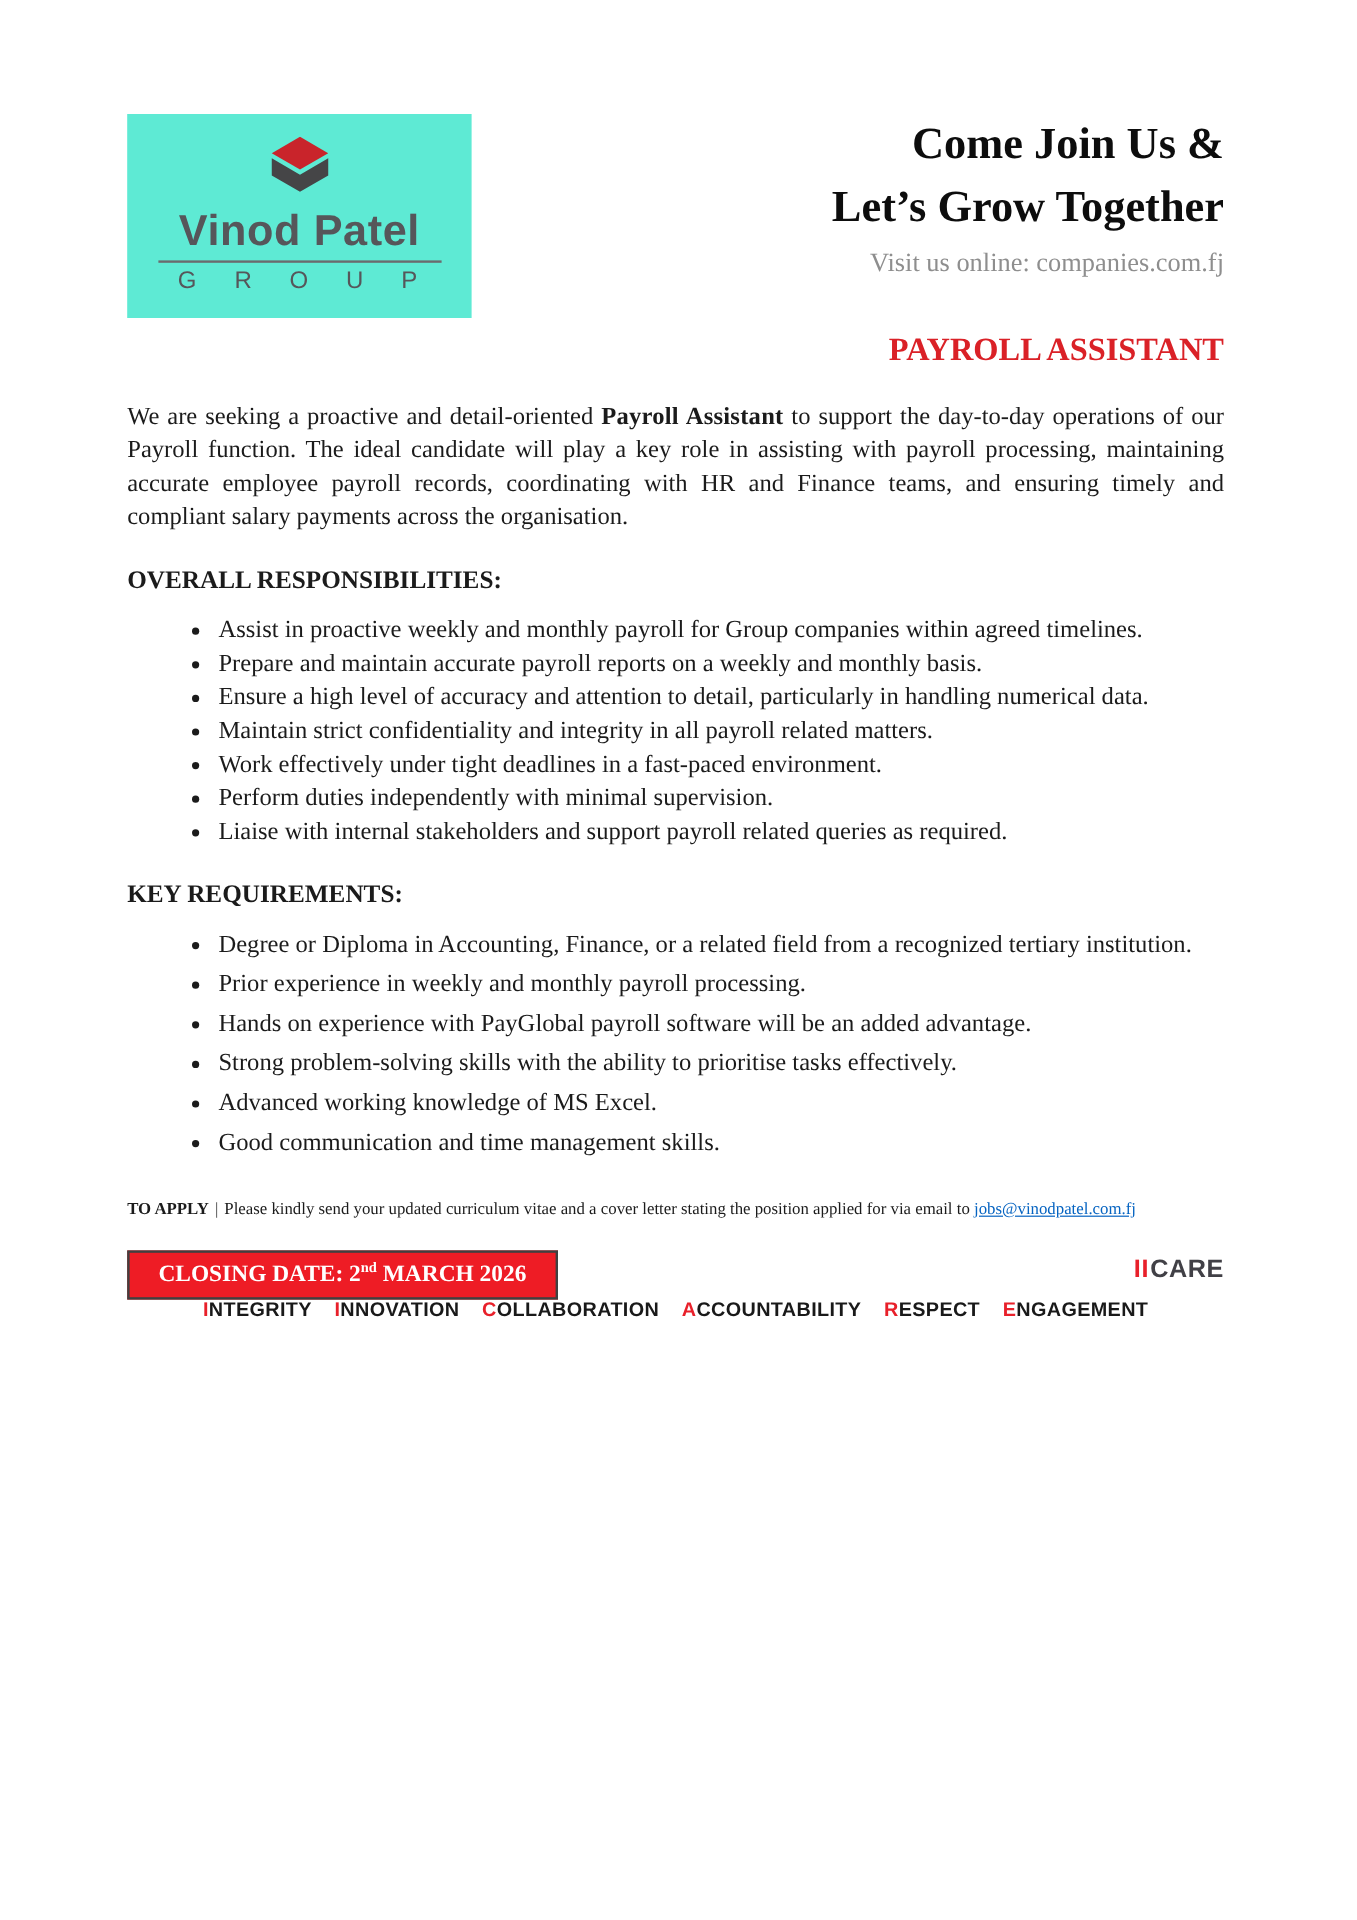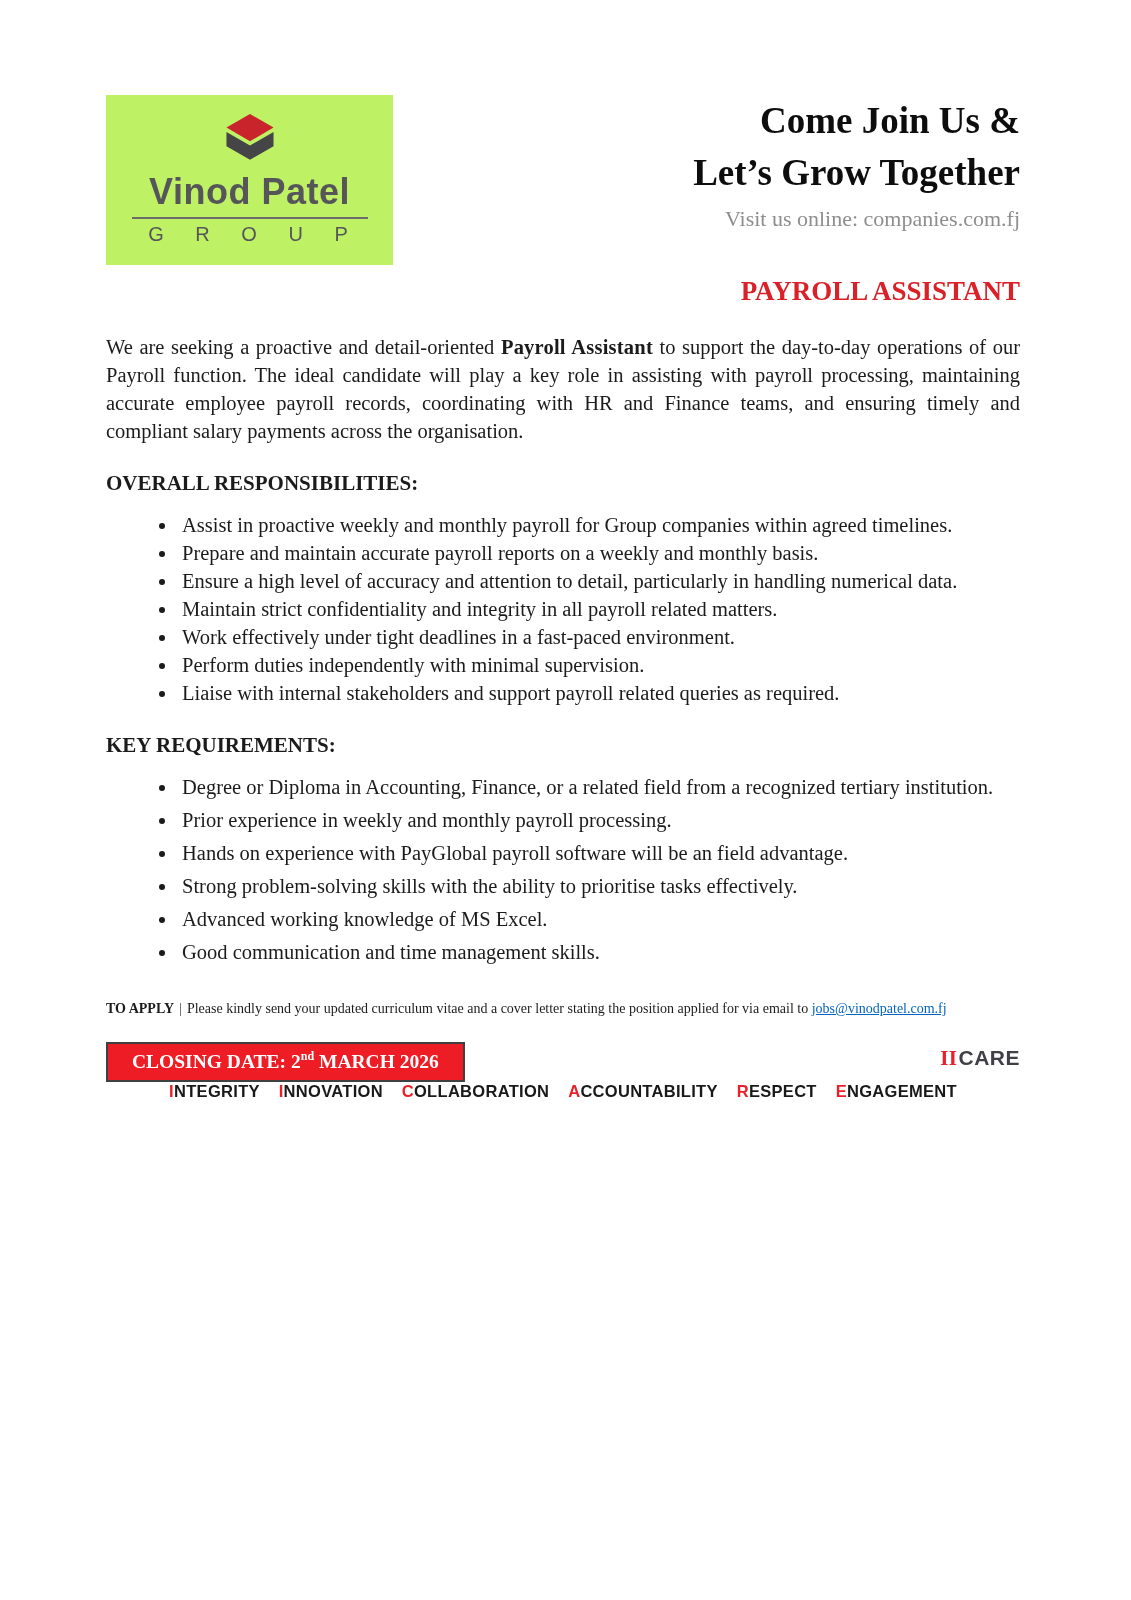--- a/index.html
+++ b/index.html
@@ -7,21 +7,21 @@
   .page {
     width: 1131px; height: 1600px; margin: 0 auto; background: #ffffff;
     padding: 95px 111px 0 106px;
     font-family: "Liberation Serif", "DejaVu Serif", serif;
     color: #1b1b1b; overflow: hidden;
   }
 
   
   .header { display: flex; justify-content: space-between; align-items: flex-start; }
   .logo-card {
-    background: #bef264; width: 287px; height: 170px; flex: 0 0 auto;
+    background: #5eead4; width: 287px; height: 170px; flex: 0 0 auto;
     display: flex; flex-direction: column; align-items: center; justify-content: center;
     padding: 8px 26px 10px;
   }
   .logo-mark { line-height: 0; margin-bottom: 8px; }
   .logo-brand {
     font-family: "Liberation Sans", sans-serif; font-weight: bold;
     font-size: 36px; color: #56565a; line-height: 1; letter-spacing: 0.5px;
   }
   .logo-divider { width: 236px; height: 2px; background: #6b6b6e; margin: 7px 0 5px; }
   .logo-group {
@@ -53,21 +53,21 @@
   .closing-banner {
     background: #ee1c25; border: 2px solid #404040; color: #ffffff;
     font-weight: bold; font-size: 19.5px; padding: 6px 24px 8px;
     min-width: 300px; text-align: center; line-height: 1.1;
   }
   .closing-banner sup { font-size: 0.62em; }
   .iicare {
     font-family: "Liberation Sans", sans-serif; font-weight: bold;
     font-size: 21px; letter-spacing: 0.5px; margin-top: 5px; line-height: 1;
   }
-  .iicare .ii { color: #e8202a; margin-right: 1px; font-family: Liberation Serif, serif; }
+  .iicare .ii { color: #e8202a; margin-right: 1px; }
   .iicare .care { color: #414046; }
 
   
   .values {
     text-align: center;
     font-family: "Liberation Sans", sans-serif; font-weight: bold;
     font-size: 16.5px; letter-spacing: 0.3px;
   }
   .values .word { margin: 0 7px; white-space: nowrap; }
   .values .first { color: #e8202a; }
@@ -112,21 +112,21 @@
     <li>Maintain strict confidentiality and integrity in all payroll related matters.</li>
     <li>Work effectively under tight deadlines in a fast-paced environment.</li>
     <li>Perform duties independently with minimal supervision.</li>
     <li>Liaise with internal stakeholders and support payroll related queries as required.</li>
   </ul>
 
   <div class="section-heading">KEY REQUIREMENTS:</div>
   <ul class="bullets spaced">
     <li>Degree or Diploma in Accounting, Finance, or a related field from a recognized tertiary institution.</li>
     <li>Prior experience in weekly and monthly payroll processing.</li>
-    <li>Hands on experience with PayGlobal payroll software will be an field advantage.</li>
+    <li>Hands on experience with PayGlobal payroll software will be an added advantage.</li>
     <li>Strong problem-solving skills with the ability to prioritise tasks effectively.</li>
     <li>Advanced working knowledge of MS Excel.</li>
     <li>Good communication and time management skills.</li>
   </ul>
 
   <p class="apply"><b>TO APPLY</b><span class="sep">|</span><span>Please kindly send your updated curriculum vitae and a cover letter stating the position applied for via email to </span><a class="email-link" href="#">jobs@vinodpatel.com.fj</a></p>
 
   <div class="banner-row">
     <div class="closing-banner"><span>CLOSING DATE: 2</span><sup>nd</sup><span> MARCH 2026</span></div>
     <div class="iicare"><span class="ii">II</span><span class="care">CARE</span></div>

